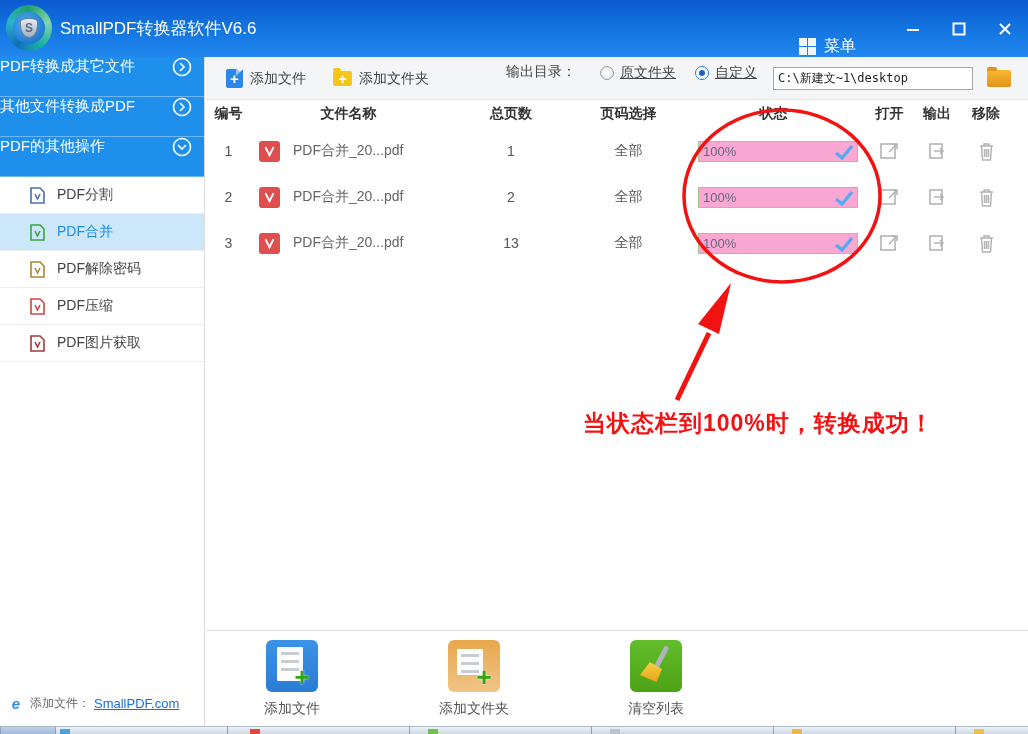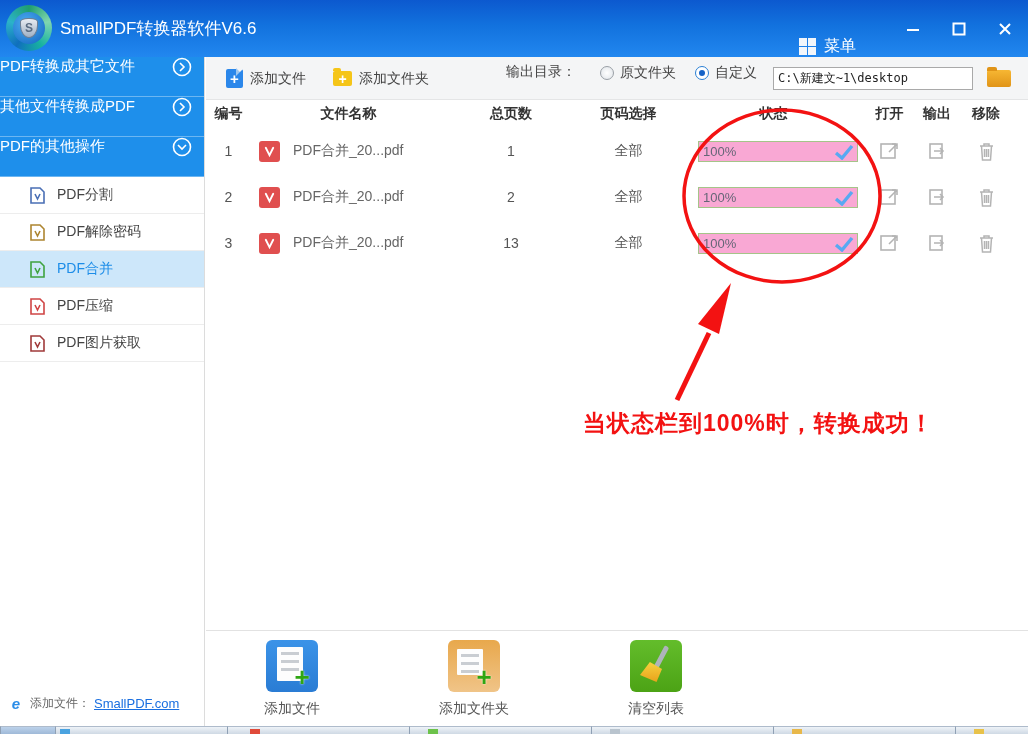--- a/index.html
+++ b/index.html
@@ -40,21 +40,21 @@
 
   
   .content { position:absolute; left:206px; top:57px; width:822px; height:669px; background:#fff; }
   .toolbar { position:relative; height:43px; background:#f4f5f6; border-bottom:1px solid #e4e5e6; font-size:14px; color:#444; }
   .tool-btn { position:absolute; top:0; height:43px; display:flex; align-items:center; gap:7px; cursor:default; }
   .mini-doc { width:17px; height:19px; background:#2b87ea; border-radius:2px; position:relative; color:#fff; display:flex; align-items:center; justify-content:center; font-weight:bold; font-size:15px; }
   .mini-doc:after { content:""; position:absolute; right:-1px; top:-1px; border:4px solid; border-color:#f4f5f6 transparent transparent #9cc6ef; }
   .mini-folder { width:19px; height:15px; background:#f5c518; border-radius:2px; position:relative; color:#fff; display:flex; align-items:center; justify-content:center; font-weight:bold; font-size:14px; }
   .mini-folder:before { content:""; position:absolute; left:0; top:-3px; width:8px; height:3px; background:#f5c518; border-radius:2px 2px 0 0; }
   .out-label { position:absolute; left:300px; top:0; height:30px; display:flex; align-items:center; }
-  .radio-opt { position:absolute; top:0; height:31px; display:flex; align-items:center; gap:6px; }
+  .radio-opt { position:absolute; top:0; height:31px; display:flex; align-items:center; gap:6px;text-decoration:underline; }
   .radio { width:14px; height:14px; border-radius:50%; border:1px solid #9aa0a6; background:radial-gradient(#fff,#dfe3e8); }
   .radio.on { border:1px solid #2a7fd4; background:#fff; position:relative; }
   .radio.on:after { content:""; position:absolute; left:3px; top:3px; width:6px; height:6px; border-radius:50%; background:#1663c7; }
   .path-input { position:absolute; left:567px; top:10px; width:200px; height:23px; border:1px solid #a9a9a9; background:#fff;
     font-family:"DejaVu Sans Mono","Liberation Mono",monospace; font-size:12px; color:#222; padding:0 4px; }
   .browse-btn { position:absolute; left:779px; top:9px; width:28px; height:24px; border:none; background:transparent; display:flex; align-items:center; justify-content:center; }
   .folder-glyph { width:24px; height:17px; background:linear-gradient(180deg,#f7b733,#e09418); border-radius:2px; position:relative; }
   .folder-glyph:before { content:""; position:absolute; left:0; top:-3px; width:10px; height:4px; background:#e09418; border-radius:2px 2px 0 0; }
 
   .grid-row { display:grid; grid-template-columns:45px 195px 130px 105px 185px 47px 48px 50px; align-items:center; }
@@ -160,33 +160,33 @@
         </svg>
     </div>
 
     <div class="side-item">
       <svg class="doc-ic" viewBox="0 0 15 17">
         <path d="M1 1 H10 L14 5 V16 H1 Z" fill="none" stroke="#4a6fb5" stroke-width="1.6"></path>
           <path d="M5 7 L7.5 12 L10 7" fill="none" stroke="#4a6fb5" stroke-width="1.6"></path>
         </svg>
       <span>PDF分割</span>
     </div>
+    <div class="side-item sel">
+      <svg class="doc-ic" viewBox="0 0 15 17">
+        <path d="M1 1 H10 L14 5 V16 H1 Z" fill="none" stroke="#3fa33f" stroke-width="1.6"></path>
+          <path d="M5 7 L7.5 12 L10 7" fill="none" stroke="#3fa33f" stroke-width="1.6"></path>
+        </svg>
+      <span>PDF合并</span>
+    </div>
     <div class="side-item">
       <svg class="doc-ic" viewBox="0 0 15 17">
         <path d="M1 1 H10 L14 5 V16 H1 Z" fill="none" stroke="#ad8530" stroke-width="1.6"></path>
           <path d="M5 7 L7.5 12 L10 7" fill="none" stroke="#ad8530" stroke-width="1.6"></path>
         </svg>
       <span>PDF解除密码</span>
-    </div>
-    <div class="side-item sel">
-      <svg class="doc-ic" viewBox="0 0 15 17">
-        <path d="M1 1 H10 L14 5 V16 H1 Z" fill="none" stroke="#3fa33f" stroke-width="1.6"></path>
-          <path d="M5 7 L7.5 12 L10 7" fill="none" stroke="#3fa33f" stroke-width="1.6"></path>
-        </svg>
-      <span>PDF合并</span>
     </div>
     <div class="side-item">
       <svg class="doc-ic" viewBox="0 0 15 17">
         <path d="M1 1 H10 L14 5 V16 H1 Z" fill="none" stroke="#d04545" stroke-width="1.6"></path>
           <path d="M5 7 L7.5 12 L10 7" fill="none" stroke="#d04545" stroke-width="1.6"></path>
         </svg>
       <span>PDF压缩</span>
     </div>
     <div class="side-item">
       <svg class="doc-ic" viewBox="0 0 15 17">

